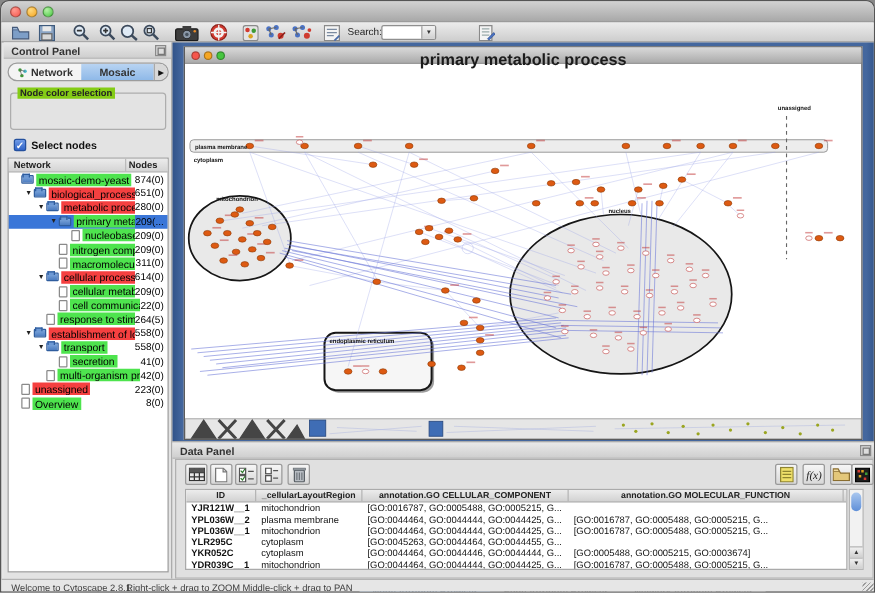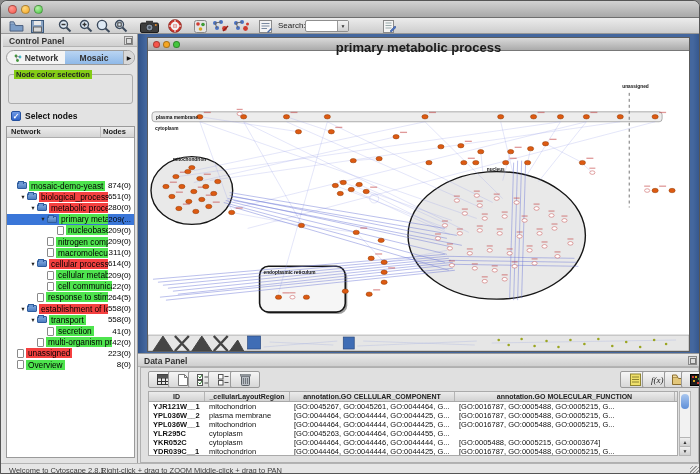--- a/index.html
+++ b/index.html
@@ -84,21 +84,21 @@
   .dash-line{stroke:#666;stroke-width:.9;stroke-dasharray:3,3;fill:none;}
   .strip-bg{fill:#e6e6e6;stroke:#8d8d8d;stroke-width:.6;}
   .strip-sq{fill:#3f6db5;stroke:#2a4a80;stroke-width:.7;}
   .strip-line{stroke:#aab4e0;stroke-width:.6;opacity:.6;}
   .strip-dot{fill:#9aa520;}
   .jag{fill:#454545;stroke:#454545;}
 
   
   .dpanel{position:absolute;left:137px;top:352px;width:563px;height:110px;background:#e3e3e3;border-top:1px solid #9b9b9b;}
   .dp-body{position:absolute;left:2px;top:13px;width:559px;height:96px;background:#e0e0e0;border:1px solid #b0b0b0;}
-  .dbtn{position:absolute;top:3px;width:30px;height:17px;border:1px solid #9a9a9a;border-radius:2px;background:linear-gradient(#f6f6f6,#d8d8d8);display:flex;align-items:center;justify-content:center;}
+  .dbtn{position:absolute;top:3px;width:18px;height:17px;border:1px solid #9a9a9a;border-radius:2px;background:linear-gradient(#f6f6f6,#d8d8d8);display:flex;align-items:center;justify-content:center;}
   .dtable{position:absolute;left:7px;top:23px;width:530px;height:65px;background:#fff;border:1px solid #aaa;overflow:hidden;}
   .dth{display:flex;height:10px;background:linear-gradient(#ececec,#d2d2d2);border-bottom:1px solid #a8a8a8;font-size:7px;font-weight:bold;color:#222;}
   .dth>div{border-right:1px solid #b5b5b5;text-align:center;line-height:10px;overflow:hidden;white-space:nowrap;}
   .drow{display:flex;height:9px;font-size:7.5px;color:#111;}
   .drow>div{overflow:hidden;white-space:nowrap;padding-left:4px;line-height:9px;}
   .dcol0{width:56px;font-weight:bold;} .dcol1{width:85px;} .dcol2{width:165px;} .dcol3{width:220px;}
   .vscroll{position:absolute;right:7px;top:23px;width:12px;height:65px;background:#f2f2f2;border:1px solid #b5b5b5;}
   .vthumb{position:absolute;left:1px;top:2px;width:8px;height:15px;border-radius:4px;background:linear-gradient(#a9c7ef,#5f8fd8);}
   .varrow{position:absolute;left:0;width:10px;height:9px;font-size:5px;text-align:center;line-height:9px;color:#333;background:linear-gradient(#f0f0f0,#cfcfcf);border-top:1px solid #b5b5b5;}
   .dp-tabs{position:absolute;left:146px;top:99px;height:12px;display:flex;border:1px solid #8a8a8a;border-radius:7px;overflow:hidden;background:#f2f2f2;}
@@ -266,21 +266,21 @@
     <div class="checkrow">
       <span class="checkbox">✓</span>
       <span class="checklabel">Select nodes</span>
     </div>
     <div class="treewrap">
       <div class="treehead">
         <div class="c1">Network</div>
         <div class="c2">Nodes</div>
       </div>
       <div id="tree-rows">
-          <div class="trow" style="padding-left: 2px; margin-top: 42px;">
+          <div class="trow" style="padding-left: 2px;">
             <span class="arrow"></span>
             <span class="ticon folder"></span>
             <span class="tlabel green">mosaic-demo-yeast</span>
             <span class="tcount">874(0)</span>
           </div>
           <div class="trow" style="padding-left: 12px;">
             <span class="arrow">▼</span>
             <span class="ticon folder"></span>
             <span class="tlabel red">biological_process</span>
             <span class="tcount">651(0)</span>
@@ -742,21 +742,20 @@
         <div class="dth" id="dp-header">
             <div class="dcol0">ID</div>
             <div class="dcol1">_cellularLayoutRegion</div>
             <div class="dcol2">annotation.GO CELLULAR_COMPONENT</div>
             <div class="dcol3">annotation.GO MOLECULAR_FUNCTION</div>
           </div>
         <div id="dp-rows">
             <div class="drow">
               <div class="dcol0">YJR121W__1</div>
               <div class="dcol1">mitochondrion</div>
-              <div class="dcol2">[GO:0045267, GO:0045261, GO:0044464, G...</div>
               <div class="dcol3">[GO:0016787, GO:0005488, GO:0005215, G...</div>
             </div>
             <div class="drow">
               <div class="dcol0">YPL036W__2</div>
               <div class="dcol1">plasma membrane</div>
               <div class="dcol2">[GO:0044464, GO:0044444, GO:0044425, G...</div>
               <div class="dcol3">[GO:0016787, GO:0005488, GO:0005215, G...</div>
             </div>
             <div class="drow">
               <div class="dcol0">YPL036W__1</div>

